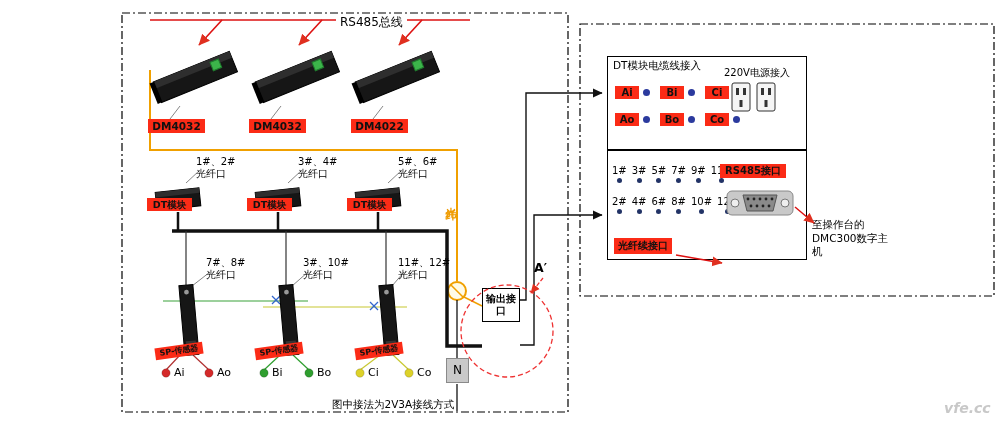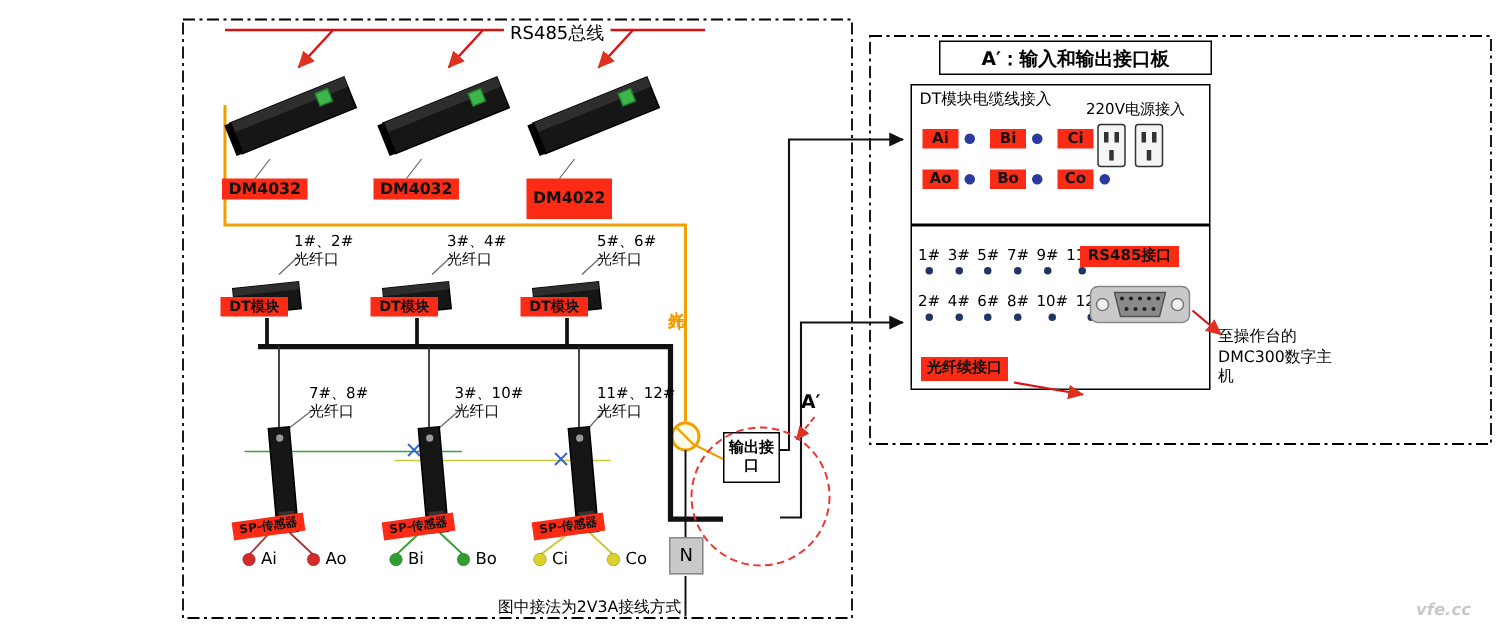--- a/index.html
+++ b/index.html
@@ -17,21 +17,21 @@
   .plabel{position:absolute;font-size:10px;line-height:1.2;color:#000;white-space:nowrap}
   .term-label{position:absolute;font-size:11px;color:#000}
   .vtext{writing-mode:vertical-rl;letter-spacing:2px;color:#ef9b00;font-weight:bold;font-size:11px}
   .sig-row{position:absolute;display:flex;align-items:center}
   .sig-row .bdot{width:7px;height:7px;border-radius:50%;background:#2b3a9e;margin:0 10px 0 4px}
   .ports-row{position:absolute;display:flex;gap:5px;font-size:10px}
   .port-item{display:flex;flex-direction:column;align-items:center}
   .port-item .pdot{width:5px;height:5px;border-radius:50%;background:#223366;margin-top:2px}
   .note-text{position:absolute;font-size:10.5px;line-height:1.3;color:#000}
   .sensor-tag{transform:rotate(-8deg)}
-  .watermark{position:absolute;font-size:11px;font-weight:bold;color:#c8c8c8;font-style:italic}
+  .watermark{position:absolute;font-size:14px;font-weight:bold;color:#c8c8c8;font-style:italic}
 </style>
 </head>
 <body>
 
 <div id="canvas">
 
   <svg class="layer" width="1000" height="425">
     <defs>
       <marker id="arr-k" viewBox="0 0 8 8" refX="7" refY="4" markerWidth="7.5" markerHeight="7.5" orient="auto">
         <path d="M0,0.5 L7.5,4 L0,7.5 Z" fill="#111"></path>
@@ -142,21 +142,21 @@
     <g transform="rotate(-22 47 38)">
       <rect x="6" y="28" width="82" height="22" fill="#161616" stroke="#000"></rect>
       <rect x="6" y="28" width="82" height="7" fill="#2e2e2e"></rect>
       <rect x="66" y="31" width="9" height="9" fill="#3cb54a" stroke="#1f7a2d"></rect>
       <rect x="2" y="28" width="5" height="22" fill="#000"></rect>
     </g>
   </svg>
 
   <div class="tag" style="left:148px;top:119px;width:57px;height:14px;font-size:10.5px">DM4032</div>
   <div class="tag" style="left:249px;top:119px;width:57px;height:14px;font-size:10.5px">DM4032</div>
-  <div class="tag" style="left:351px;top:119px;width:57px;height:27px;font-size:10.5px">DM4022</div>
+  <div class="tag" style="left:351px;top:119px;width:57px;height:14px;font-size:10.5px">DM4022</div>
 
   <div class="plabel" style="left:196px;top:156px">
     <span>1#、2#</span><br>
     <span>光纤口</span>
   </div>
   <div class="plabel" style="left:298px;top:156px">
     <span>3#、4#</span><br>
     <span>光纤口</span>
   </div>
   <div class="plabel" style="left:398px;top:156px">
@@ -236,21 +236,20 @@
   <div class="abs vtext" style="left:442px;top:198px">光纤</div>
 
   <div class="wbox" style="left:482px;top:288px;width:38px;height:34px;font-size:10px;padding:1px">输出接口</div>
 
   <div class="abs" style="left:534px;top:260px;font-size:12.5px;font-weight:bold">A′</div>
 
   <div class="wbox" style="left:446px;top:358px;width:23px;height:25px;background:#c9c9c9;border:1px solid #8a8a8a;font-size:12px;font-weight:normal">N</div>
 
   <div class="abs" style="left:332px;top:398px;font-size:10.5px">图中接法为2V3A接线方式</div>
 
-  <div class="wbox" style="left:626px;top:27px;width:182px;height:23px;border-width:1.6px;font-size:12.5px">A′：输入和输出接口板</div>
 
   <div class="abs" style="left:607px;top:56px;width:200px;height:94px;border:1px solid #000;background:#fff"></div>
   <div class="abs" style="left:607px;top:150px;width:200px;height:110px;border:1px solid #000;background:#fff"></div>
 
   <div class="abs" style="left:613px;top:59px;font-size:10.5px">DT模块电缆线接入</div>
 
   <div class="sig-row" style="left:615px;top:86px">
     <span class="rtag">Ai</span>
       <i class="bdot"></i>
     <span class="rtag">Bi</span>

